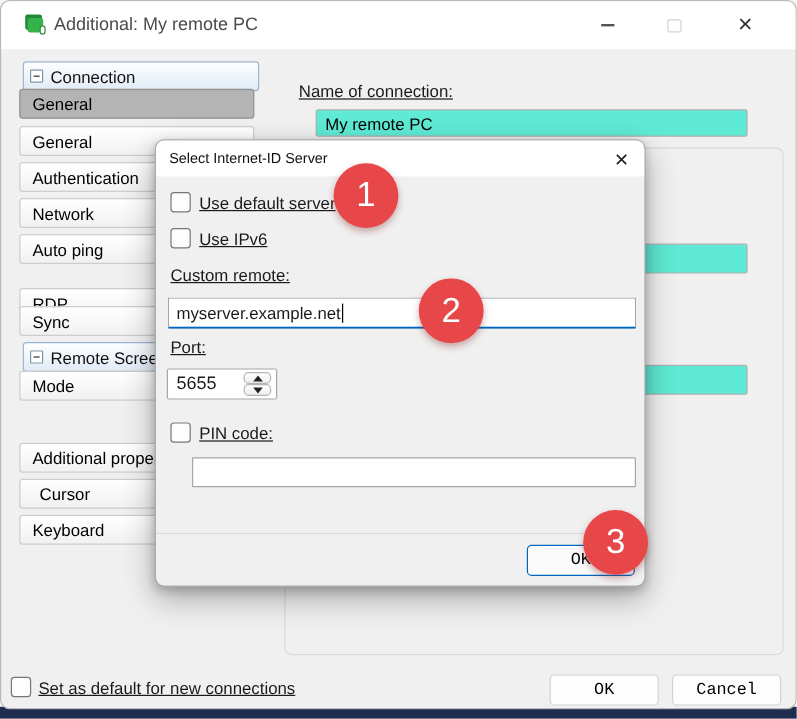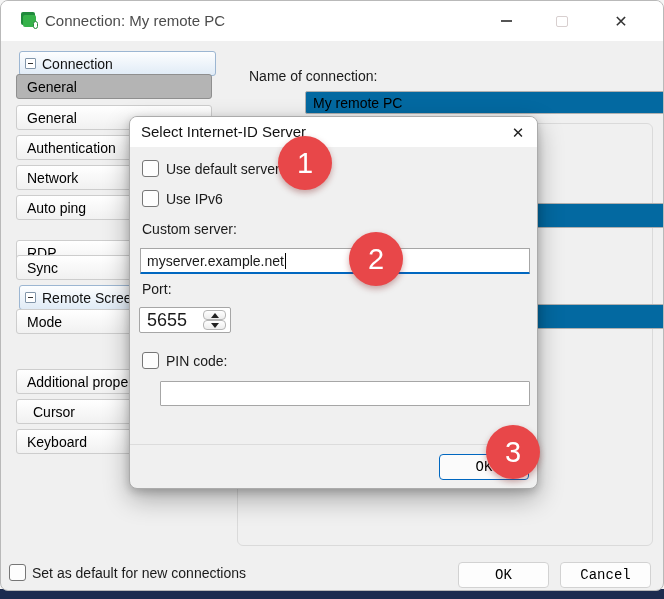--- a/index.html
+++ b/index.html
@@ -38,55 +38,54 @@
   .expander::after { content:""; position:absolute; left:2px; top:4px; width:5px; height:1px; background:#333; }
   .side-item {
     position:absolute; left:15px; width:196px; height:25px;
     background:linear-gradient(180deg,#ffffff,#f1f1f1);
     border:1px solid #cdcdcd; border-radius:3px;
     display:flex; align-items:center; padding-left:10px; font-size:14px; color:#000;
   }
   .side-item.selected { background:#b4b4b4; border-color:#8f8f8f; }
 
   
-  .label { position:absolute; font-size:14px; color:#1a1a1a; white-space:nowrap; }
+  .label { position:absolute; font-size:14px; color:#1a1a1a; white-space:nowrap;text-decoration:underline; }
   .tb {
-    position:absolute; background:#0369a1; border:1px solid #b0b0b0; border-radius:2px;
+    position:absolute; background:#5eead4; border:1px solid #b0b0b0; border-radius:2px;
     font-size:14px; padding:8px 7px; color:#000; outline:none;
     font-family:"Liberation Sans","DejaVu Sans",sans-serif;
-    margin-left:42px;
   }
   .panel { position:absolute; left:236px; top:122px; width:416px; height:423px; border:1px solid #dadada; border-radius:6px; }
 
   
   .checkbox { position:absolute; width:17px; height:17px; background:#fdfdfd; border:1px solid #767676; border-radius:3px; }
   .btn {
     position:absolute; width:91px; height:26px; background:#fdfdfd; border:1px solid #d2d2d2;
     border-radius:4px; font-size:14px; color:#000; display:flex; align-items:center; justify-content:center;
     font-family:Liberation Mono, monospace;
   }
 
   
   .dialog {
     position:absolute; left:128px; top:115px; width:409px; height:373px;
     background:#f0f0f0; border:1px solid #ababab; border-radius:8px;
     box-shadow:0 10px 26px rgba(0,0,0,0.30), 0 3px 8px rgba(0,0,0,0.18);
     overflow:hidden;
   }
   .dialog-titlebar { position:absolute; left:0; top:0; width:100%; height:30px; background:#fff; }
-  .dialog-title { position:absolute; left:11px; top:0; height:30px; line-height:30px; font-size:15px; color:#111; }
+  .dialog-title { position:absolute; left:11px; top:0; height:30px; line-height:30px; font-size:12px; color:#111; }
   .dialog-close { position:absolute; right:8px; top:5px; width:22px; height:22px; display:flex; align-items:center; justify-content:center; font-size:15px; color:#222; }
   .dlg-input {
     position:absolute; background:#fff; border:1px solid #a6a6a6; border-radius:1px;
     font-size:14px; display:flex; align-items:center; padding:0 6px;
   }
   .focus-underline { border-bottom:2px solid #0067c0; }
   .caret { display:inline-block; width:1px; height:16px; background:#000; margin-left:1px; }
   .spinner { position:absolute; left:9px; top:190px; width:92px; height:26px; background:#fff; border:1px solid #a6a6a6; border-radius:2px; }
-  .spin-val { position:absolute; left:7px; top:0; height:16px; line-height:24px; font-size:18px; }
+  .spin-val { position:absolute; left:7px; top:0; height:16px; line-height:24px; font-size:15px; }
   .spin-btn { position:absolute; right:4px; width:23px; height:10px; background:linear-gradient(#ffffff,#ededed); border:1px solid #b5b5b5; border-radius:4px; display:flex; align-items:center; justify-content:center; }
   .spin-up { top:2px; } .spin-dn { bottom:2px; }
   .tri-up { width:0; height:0; border-left:4px solid transparent; border-right:4px solid transparent; border-bottom:5px solid #222; }
   .tri-dn { width:0; height:0; border-left:4px solid transparent; border-right:4px solid transparent; border-top:5px solid #222; }
   .dlg-separator { position:absolute; left:0; top:327px; width:100%; height:1px; background:#dcdcdc; }
   .dlg-ok { left:309px; top:337px; width:90px; height:26px; border:1px solid #0067c0; background:#fbfbfb; }
 
   
   .ann {
     position:absolute; width:54px; height:54px; border-radius:50%;
@@ -102,21 +101,21 @@
 <div class="desktop-strip"></div>
 
 <div class="window">
 
   <div class="titlebar">
     <div class="app-icon">
       <div class="sq-back"></div>
         <div class="sq-front"></div>
         <div class="mouse"></div>
     </div>
-    <div class="title-text">Connection: My remote PC</div>
+    <div class="title-text">Additional: My remote PC</div>
     <div class="cap-btn cap-min">
         <span class="dash"></span>
       </div>
     <div class="cap-btn cap-max">
         <span class="sq"></span>
       </div>
     <div class="cap-btn cap-close">
         <span>✕</span>
       </div>
   </div>
@@ -182,21 +181,21 @@
           <span>✕</span>
         </div>
     </div>
 
     <div class="checkbox" style="left:12px; top:43px; position:absolute;"></div>
     <div class="label" style="left:36px; top:44px;">Use default server</div>
 
     <div class="checkbox" style="left:12px; top:73px; position:absolute;"></div>
     <div class="label" style="left:36px; top:74px;">Use IPv6</div>
 
-    <div class="label" style="left:12px; top:104px;">Custom server:</div>
+    <div class="label" style="left:12px; top:104px;">Custom remote:</div>
     <div class="dlg-input focus-underline" style="left:10px; top:131px; width:390px; height:26px;">
       <span>myserver.example.net</span>
         <span class="caret"></span>
     </div>
 
     <div class="label" style="left:12px; top:164px;">Port:</div>
     <div class="spinner">
       <div class="spin-val">5655</div>
       <div class="spin-btn spin-up">
           <span class="tri-up"></span>

